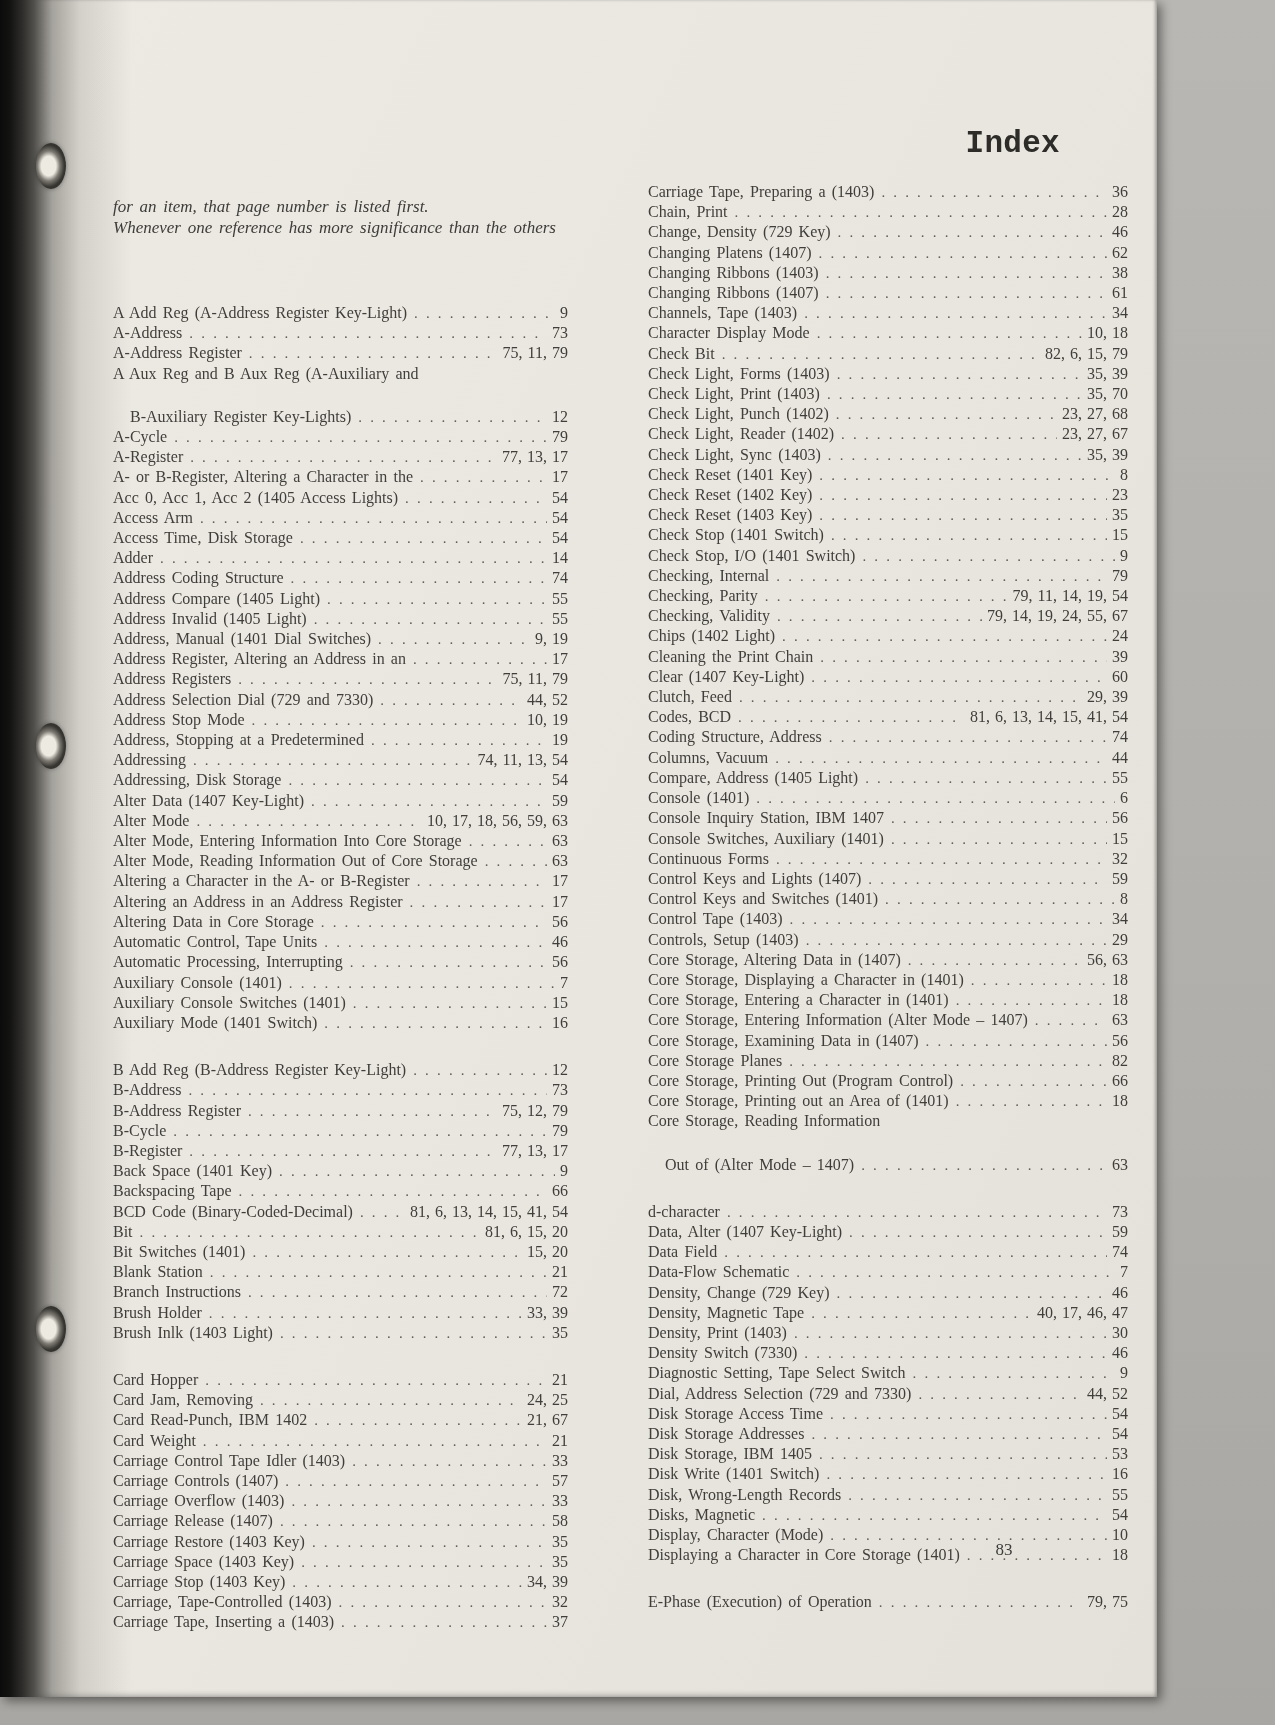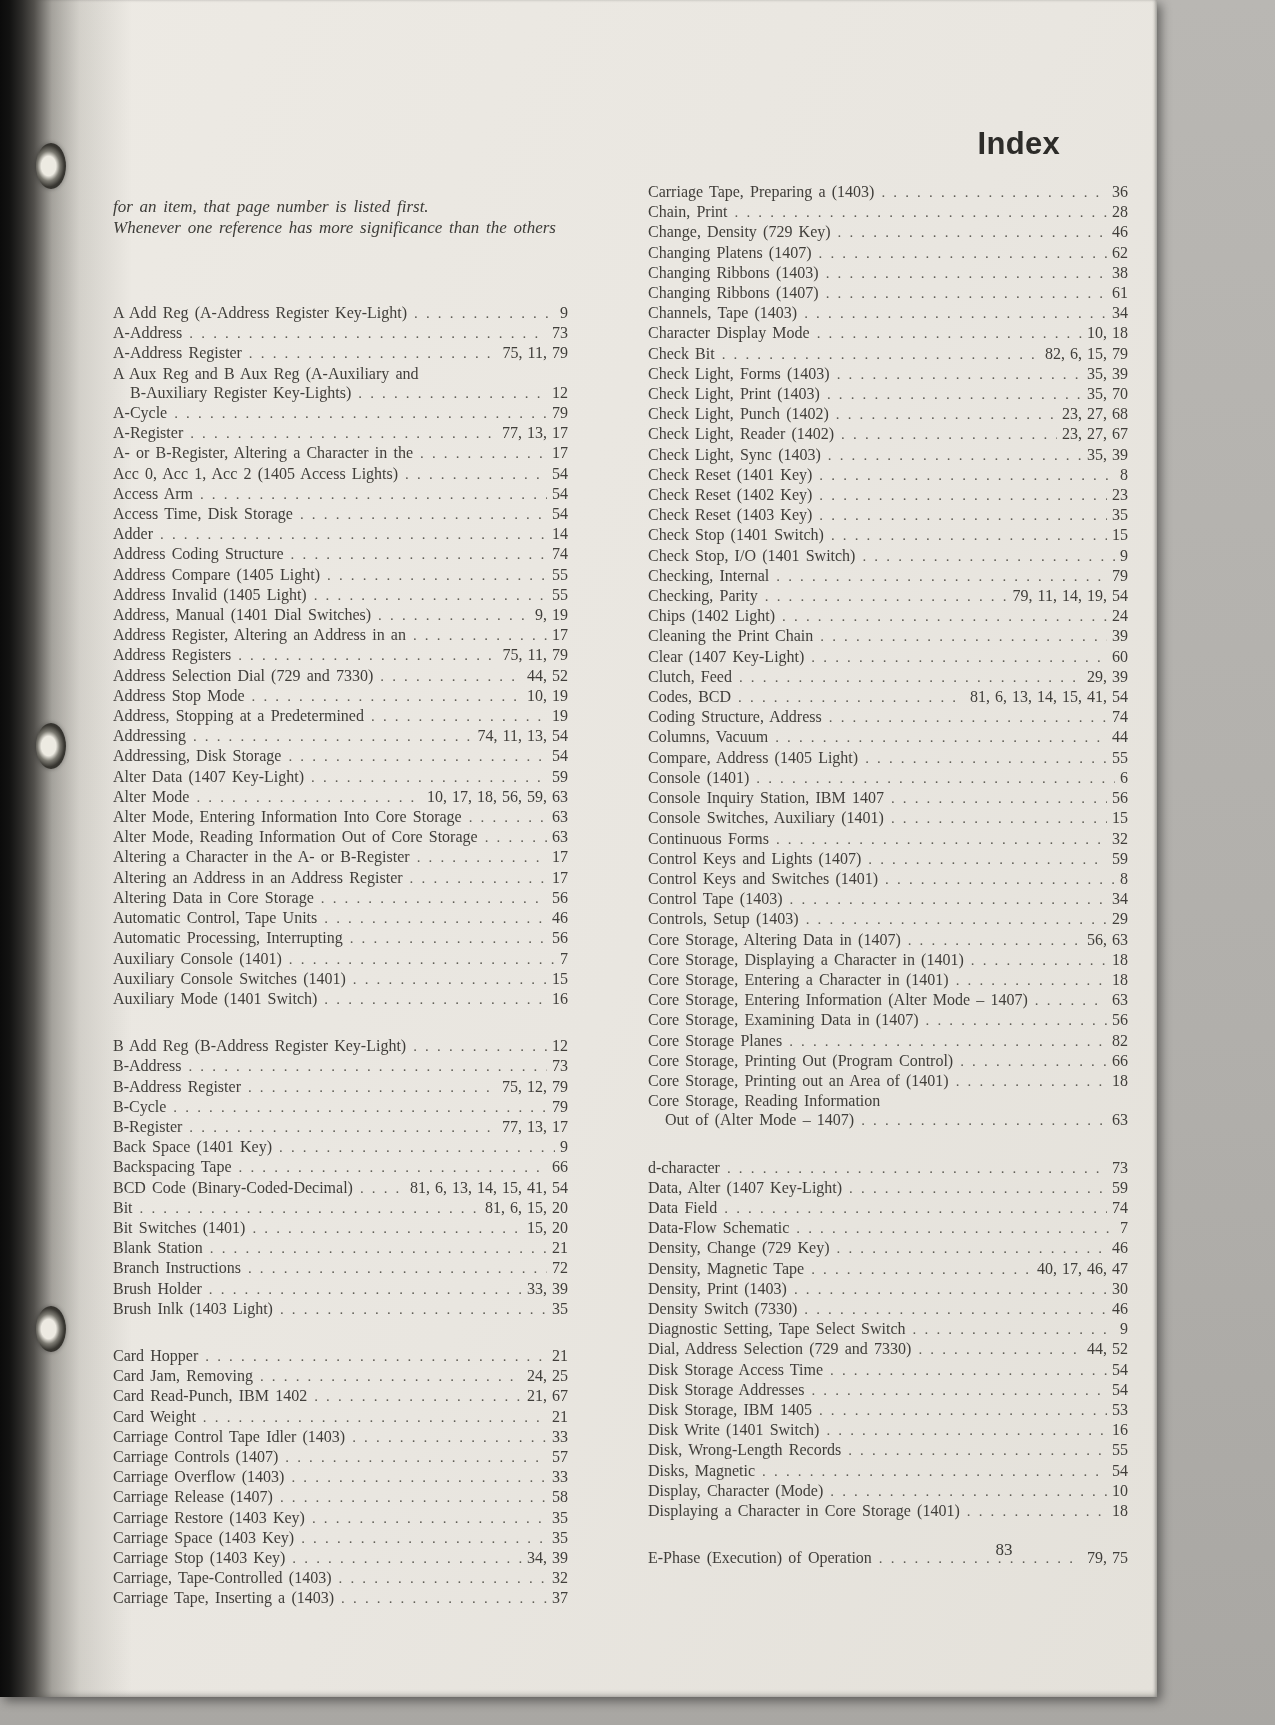--- a/index.html
+++ b/index.html
@@ -26,38 +26,38 @@
     position:absolute;left:36px;width:30px;height:46px;border-radius:50%;
     background:radial-gradient(ellipse at 42% 50%, #edeae2 0%, #edeae2 30%, #7c7a72 46%, #383631 64%, #23221f 100%);
     box-shadow:0 0 4px rgba(0,0,0,.35);
   }
   .hole.h1{top:143px;}
   .hole.h2{top:723px;}
   .hole.h3{top:1306px;}
 
   .title{
     position:absolute;top:126px;right:97px;
-    font-family:Liberation Sans, sans-serif;
+    font-family:Liberation Mono, monospace;
     font-weight:bold;font-size:31px;color:#2d2c29;letter-spacing:.3px;
   }
   .note{
     position:absolute;left:113px;top:196px;width:470px;
     font-style:italic;font-size:17px;line-height:21px;color:#3d3c38;
     word-spacing:2.5px;
   }
   .col{
     position:absolute;
     font-size:16px;line-height:19.2px;color:#403e3a;
   }
   .col-left{left:113px;top:303px;width:455px;}
   .col-right{left:648px;top:182px;width:480px;}
   .section + .section{margin-top:27px;}
   .entry{display:flex;align-items:baseline;}
   .entry .t{white-space:nowrap;word-spacing:2.2px;}
-  .entry.indent{padding-left:17px;}
+  .entry.indent{padding-left:17px;margin-top:24px;}
   .leader{
     flex:1 1 auto;min-width:4px;overflow:hidden;white-space:nowrap;
     margin:0 5px 0 7px;color:#5e5c54;
   }
   .leader::after{
     content:". . . . . . . . . . . . . . . . . . . . . . . . . . . . . . . . . . . . . . . . . . . . . . . . . . . . . . . . . . . . . . . . . . . . . .";
     letter-spacing:2.2px;font-size:15px;
   }
   .entry .p{white-space:nowrap;text-align:right;word-spacing:1px;}
   .pageno{
@@ -499,20 +499,25 @@
             <span class="t">Checking, Internal</span>
             <span class="leader"></span>
             <span class="p">79</span>
           </div>
           <div class="entry">
             <span class="t">Checking, Parity</span>
             <span class="leader"></span>
             <span class="p">79, 11, 14, 19, 54</span>
           </div>
           <div class="entry">
+            <span class="t">Checking, Validity</span>
+            <span class="leader"></span>
+            <span class="p">79, 14, 19, 24, 55, 67</span>
+          </div>
+          <div class="entry">
             <span class="t">Chips (1402 Light)</span>
             <span class="leader"></span>
             <span class="p">24</span>
           </div>
           <div class="entry">
             <span class="t">Cleaning the Print Chain</span>
             <span class="leader"></span>
             <span class="p">39</span>
           </div>
           <div class="entry">

